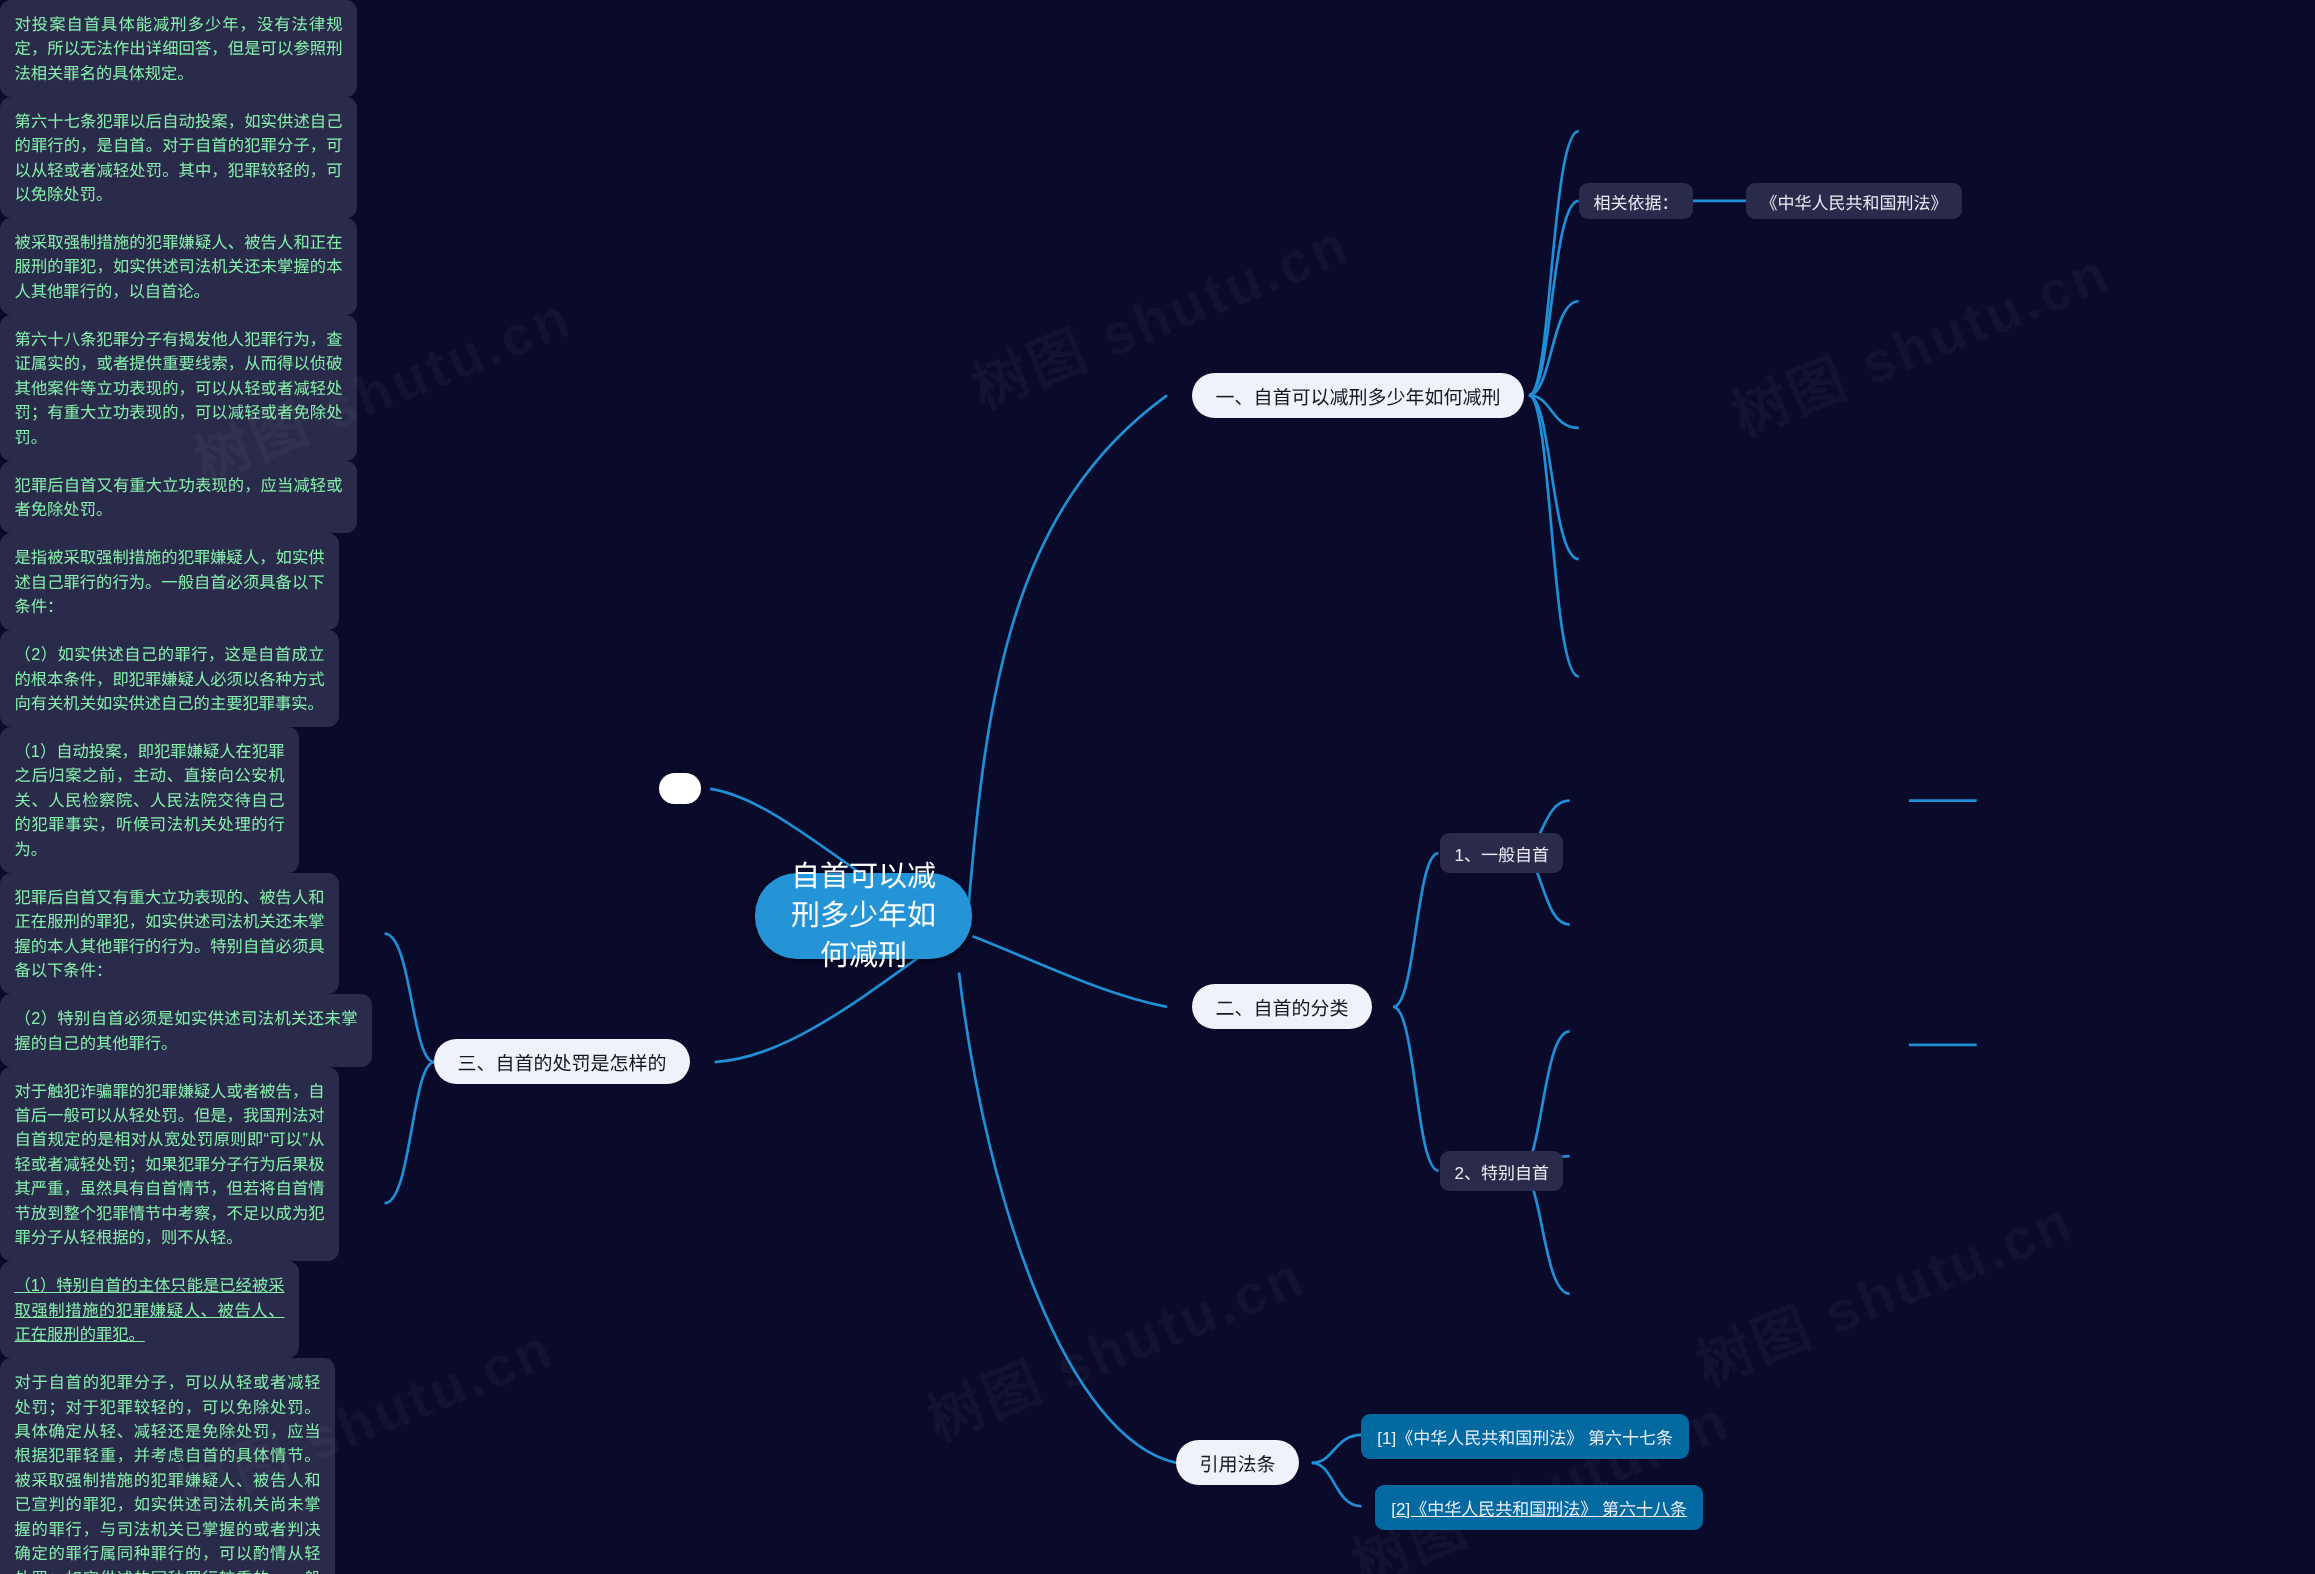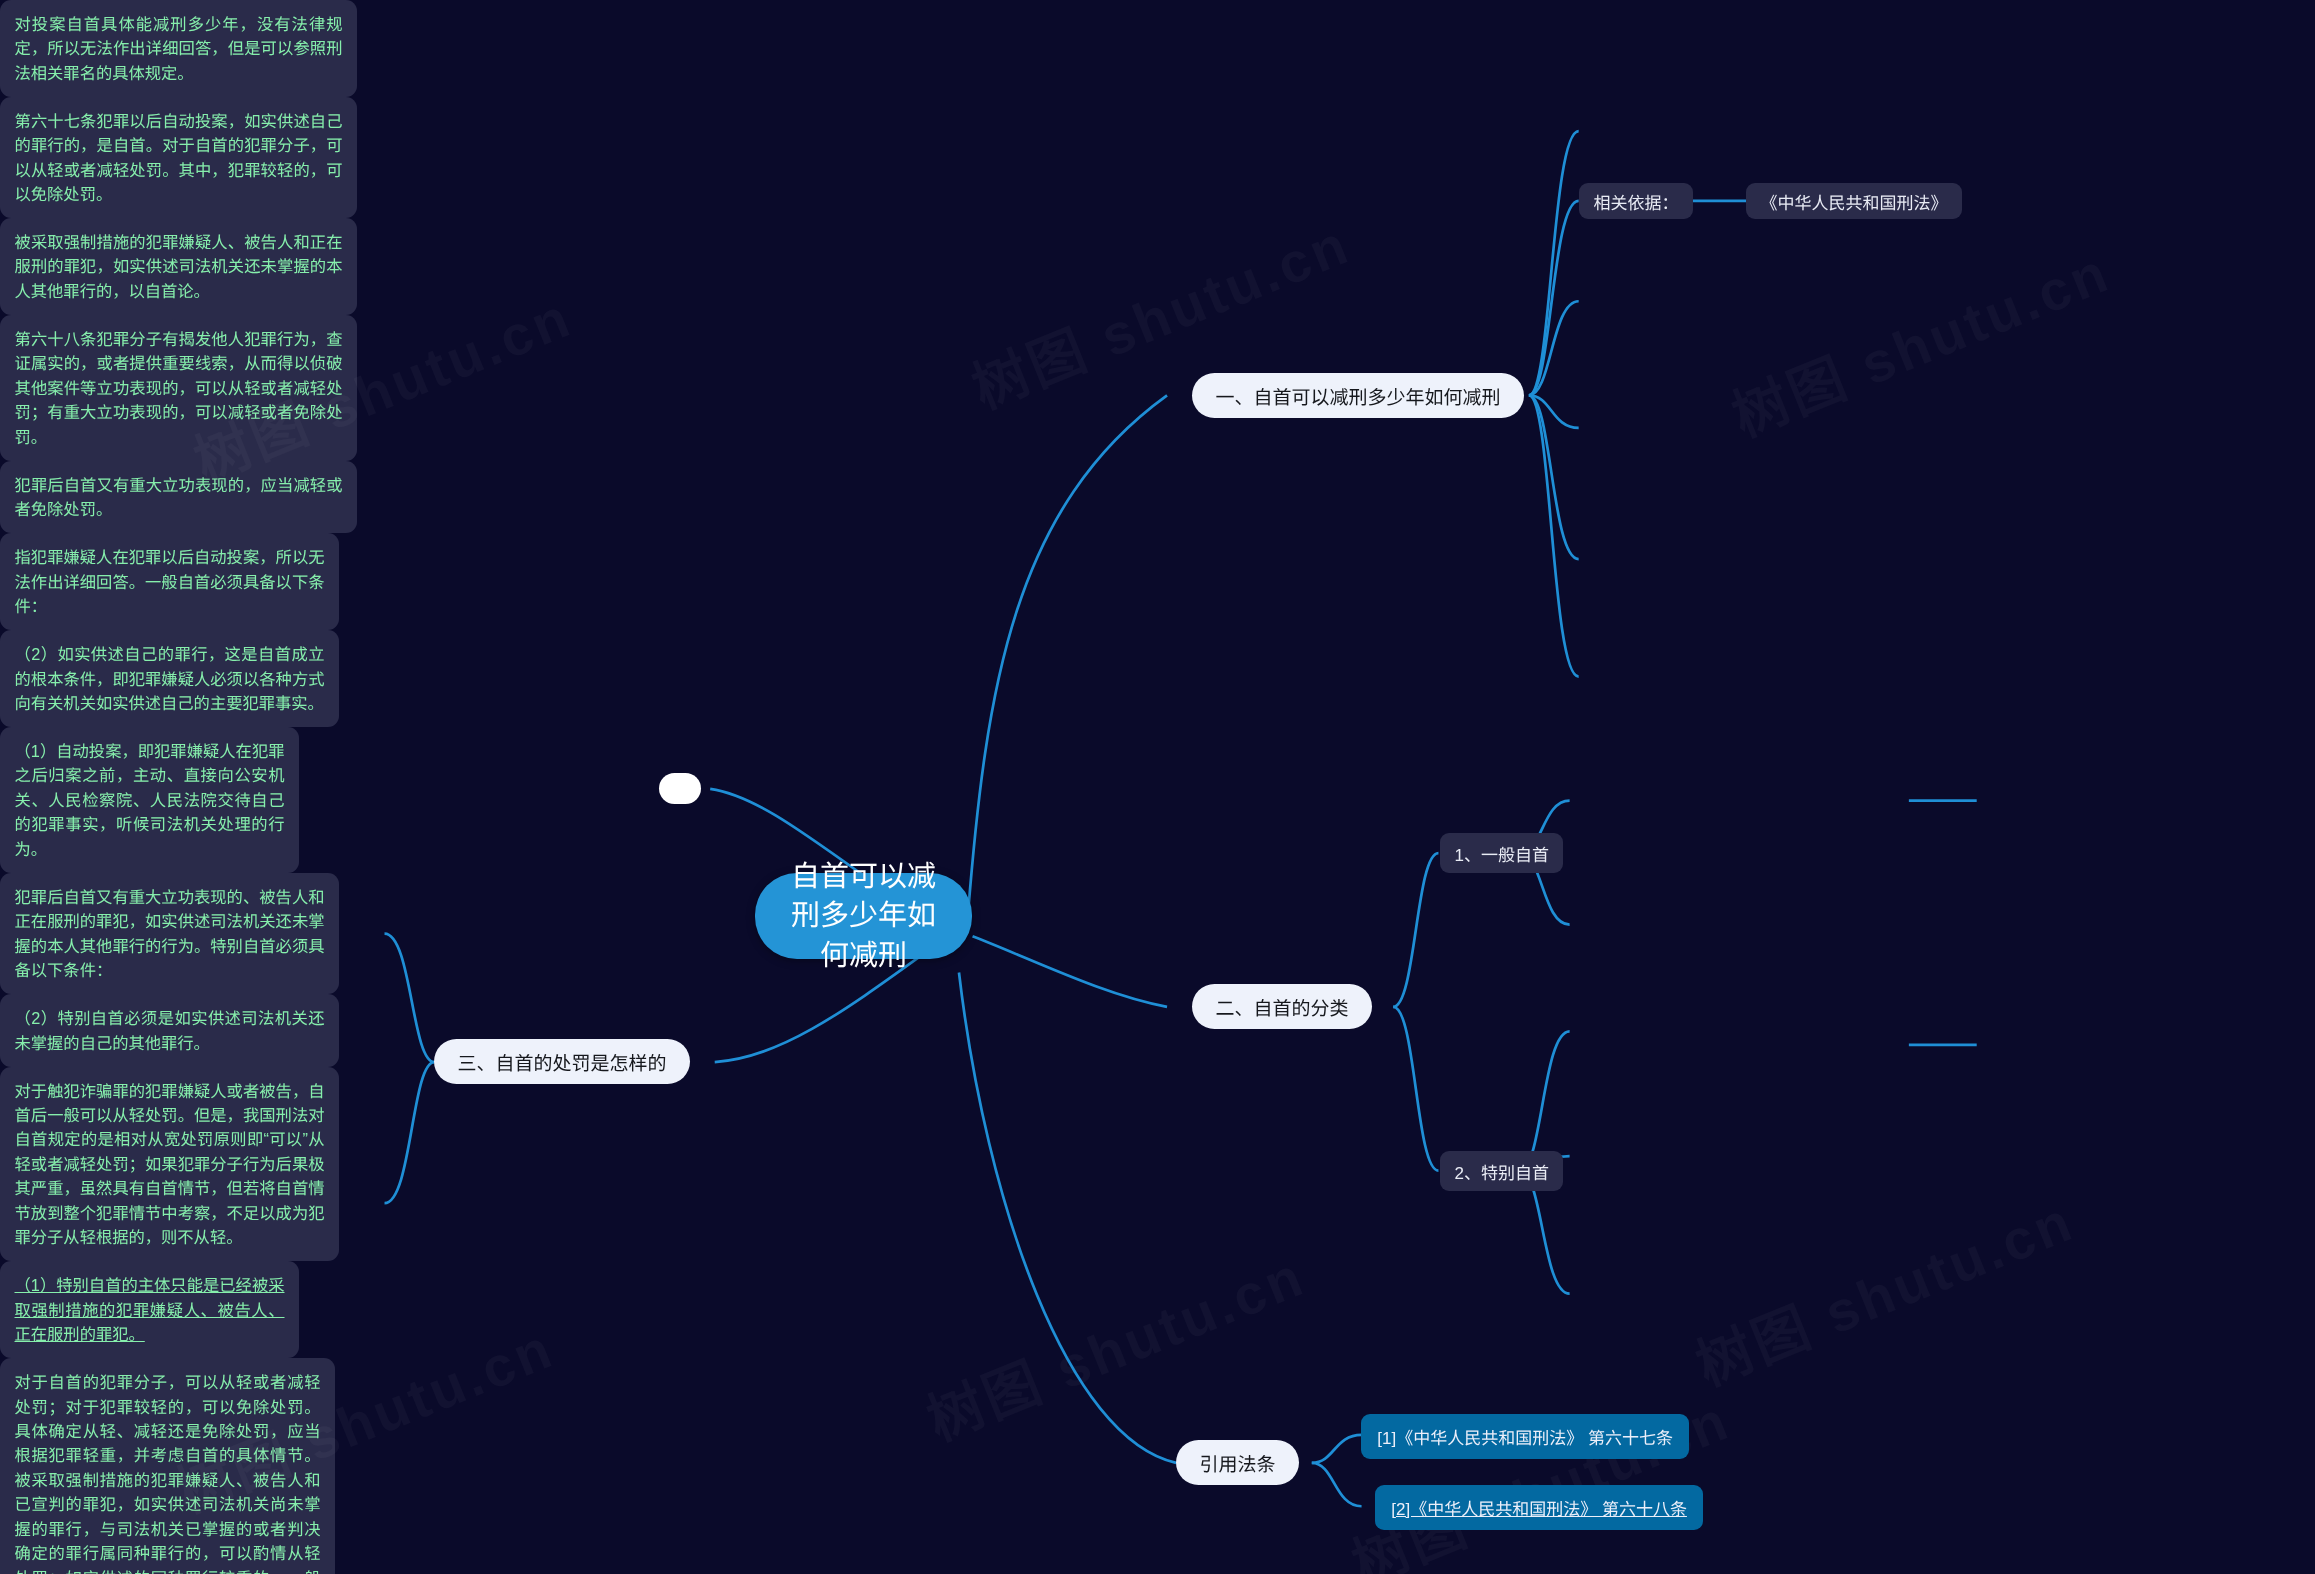--- a/index.html
+++ b/index.html
@@ -195,33 +195,33 @@
   <div class="card" style="left:1579px; top:653px; width:357px;">犯罪后自首又有重大立功表现的，应当减轻或者免除处罚。</div>
 
   <div class="node pill" style="left:1192px; top:984px; height:45px;">
     <span>二、自首的分类</span>
   </div>
 
   <div class="node chip" style="left:1440px; top:833px; height:40px;">
     <span>1、一般自首</span>
   </div>
 
-  <div class="card" style="left:1569px; top:751px; width:339px;">指犯罪嫌疑人在犯罪以后自动投案，所以无法作出详细回答。一般自首必须具备以下条件：</div>
+  <div class="card" style="left:1569px; top:751px; width:339px;">是指被采取强制措施的犯罪嫌疑人，如实供述自己罪行的行为。一般自首必须具备以下条件：</div>
 
   <div class="card" style="left:1569px; top:882px; width:339px;">（2）如实供述自己的罪行，这是自首成立的根本条件，即犯罪嫌疑人必须以各种方式向有关机关如实供述自己的主要犯罪事实。</div>
 
   <div class="card" style="left:1977px; top:740px; width:299px;">（1）自动投案，即犯罪嫌疑人在犯罪之后归案之前，主动、直接向公安机关、人民检察院、人民法院交待自己的犯罪事实，听候司法机关处理的行为。</div>
 
   <div class="node chip" style="left:1440px; top:1151px; height:40px;">
     <span>2、特别自首</span>
   </div>
 
   <div class="card" style="left:1569px; top:984px; width:339px;">犯罪后自首又有重大立功表现的、被告人和正在服刑的罪犯，如实供述司法机关还未掌握的本人其他罪行的行为。特别自首必须具备以下条件：</div>
 
-  <div class="card" style="left:1569px; top:1124px; width:339px;">（2）特别自首必须是如实供述司法机关还未掌握的自己的其他罪行。</div>
+  <div class="card" style="left:1569px; top:1124px; width:372px;">（2）特别自首必须是如实供述司法机关还未掌握的自己的其他罪行。</div>
 
   <div class="card" style="left:1569px; top:1217px; width:339px;">对于触犯诈骗罪的犯罪嫌疑人或者被告，自首后一般可以从轻处罚。但是，我国刑法对自首规定的是相对从宽处罚原则即“可以”从轻或者减轻处罚；如果犯罪分子行为后果极其严重，虽然具有自首情节，但若将自首情节放到整个犯罪情节中考察，不足以成为犯罪分子从轻根据的，则不从轻。</div>
 
   <div class="card" style="left:1977px; top:1000px; width:299px;text-decoration:underline;">（1）特别自首的主体只能是已经被采取强制措施的犯罪嫌疑人、被告人、正在服刑的罪犯。</div>
 
   <div class="node pill" style="left:434px; top:1039px; height:45px;">
     <span>三、自首的处罚是怎样的</span>
   </div>
 
   <div class="card" style="left:50px; top:843px; width:335px;">对于自首的犯罪分子，可以从轻或者减轻处罚；对于犯罪较轻的，可以免除处罚。具体确定从轻、减轻还是免除处罚，应当根据犯罪轻重，并考虑自首的具体情节。被采取强制措施的犯罪嫌疑人、被告人和已宣判的罪犯，如实供述司法机关尚未掌握的罪行，与司法机关已掌握的或者判决确定的罪行属同种罪行的，可以酌情从轻处罚；如实供述的同种罪行较重的，一般应当从轻处罚。</div>

